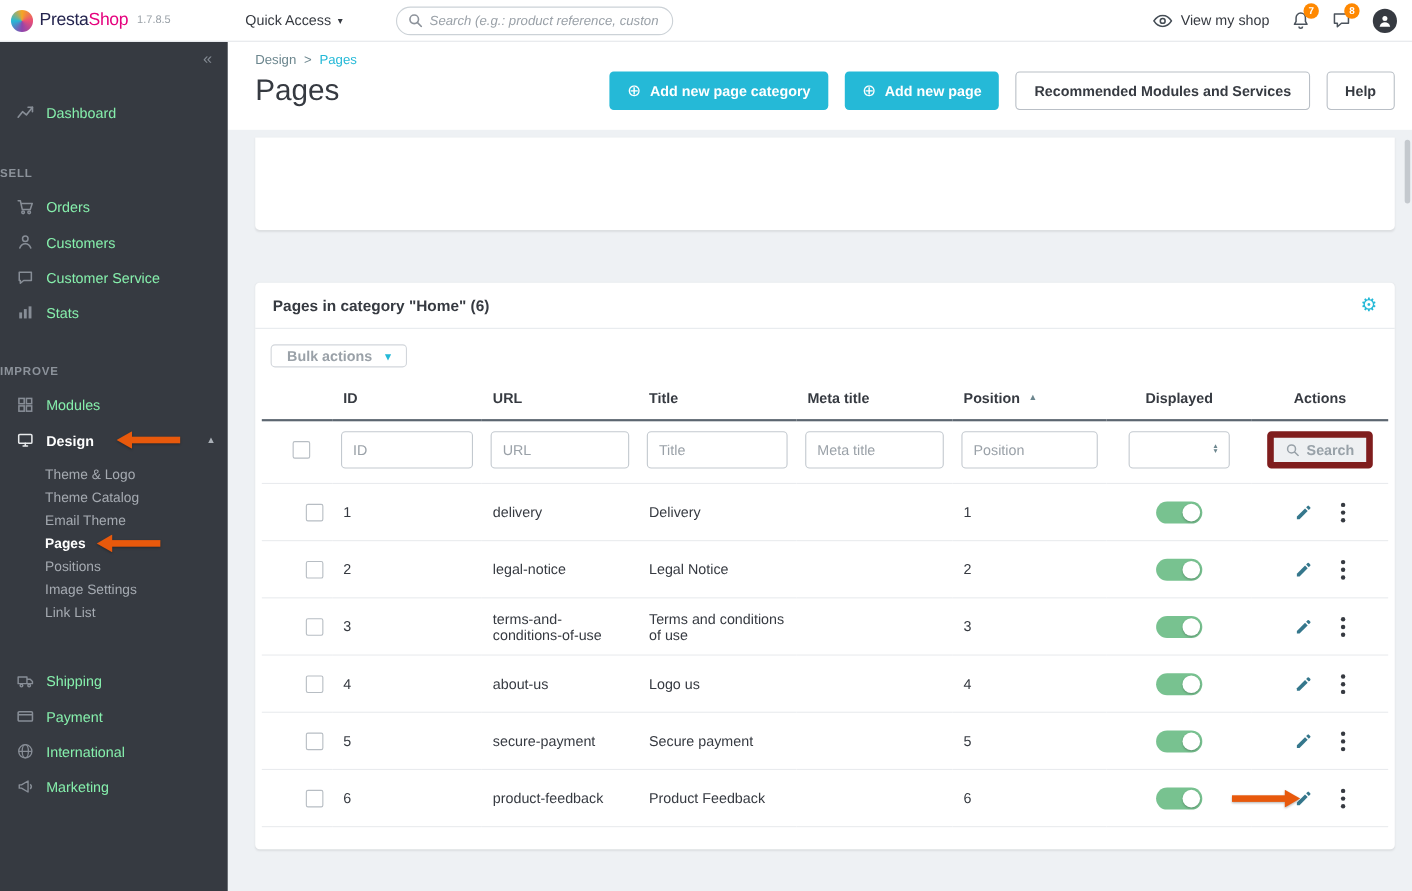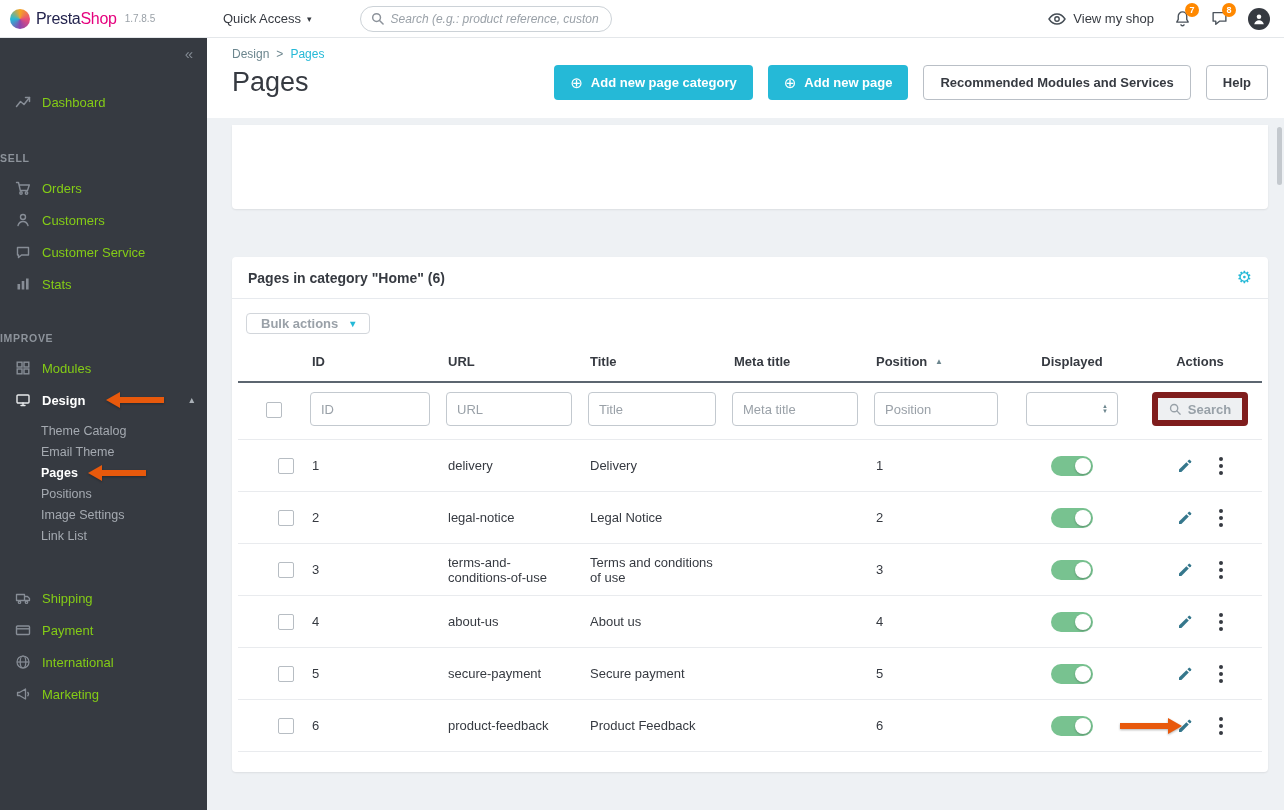--- a/index.html
+++ b/index.html
@@ -31,21 +31,21 @@
            align-items:center; justify-content:center; padding:0 3px; }
   .avatar { width:22px; height:22px; border-radius:50%; background:#363a41; display:flex;
             align-items:center; justify-content:center; cursor:pointer; }
 
   
   .sidebar { position:absolute; top:38px; left:0; width:207px; bottom:0; background:#363a41;
              color:#c6c9ce; z-index:20; overflow:hidden; }
   .collapse-row { height:30px; display:flex; justify-content:flex-end; align-items:center;
                   padding-right:14px; color:#848b94; font-size:15px; cursor:pointer; }
   .menu-item { position:relative; height:32px; display:flex; align-items:center; gap:11px;
-               padding-left:15px; font-size:13px; color:#84cc16; cursor:pointer; white-space:nowrap; }
+               padding-left:15px; font-size:13px; color:#86efac; cursor:pointer; white-space:nowrap; }
   .menu-item .mi { color:#878d96; flex:0 0 auto; display:flex; }
   .menu-item.active { color:#fff; font-weight:700; }
   .menu-item.active .mi { color:#e8eaec; }
   .dashboard-item { margin-top:16px; height:36px; }
   .section-title { margin-top:32px; margin-bottom:8px; font-size:10.5px;
                    font-weight:700; letter-spacing:.7px; color:#8d939b; }
   .submenu { margin:4px 0 36px 0; }
   .sub-item { position:relative; height:21px; display:flex; align-items:center; padding-left:41px;
               font-size:12.5px; color:#a5aab1; cursor:pointer; white-space:nowrap; }
   .sub-item.active { color:#fff; font-weight:700; }
@@ -263,20 +263,23 @@
       <span>Design</span>
       <span class="design-chev">▴</span>
       <svg class="annot annot-design" width="58" height="16" viewBox="0 0 58 16">
           <polygon points="14,0 0,8 14,16" fill="#e8590c"></polygon>
           <rect x="13" y="5" width="45" height="6" fill="#e8590c"></rect>
         </svg>
     </div>
 
     <div class="submenu">
       <div class="sub-item">
+          <span>Theme &amp; Logo</span>
+        </div>
+      <div class="sub-item">
           <span>Theme Catalog</span>
         </div>
       <div class="sub-item">
           <span>Email Theme</span>
         </div>
       <div class="sub-item active">
         <span>Pages</span>
         <svg class="annot annot-pages" width="58" height="16" viewBox="0 0 58 16">
             <polygon points="14,0 0,8 14,16" fill="#e8590c"></polygon>
             <rect x="13" y="5" width="45" height="6" fill="#e8590c"></rect>
@@ -509,21 +512,21 @@
                         </span>
                       </button>
                 </div>
                   </td>
               </tr>
 
               <tr>
                 <td class="cb-cell"><span class="checkbox"></span></td>
                 <td>4</td>
                 <td>about-us</td>
-                <td>About us</td>
+                <td>Logo us</td>
                 <td></td>
                 <td>4</td>
                 <td class="td-c"><span class="switch"><span class="knob"></span></span></td>
                 <td class="actions-cell">
                     <div class="actions-wrap">
                   <button class="icon-btn pencil">
                         <svg width="16" height="16" viewBox="0 0 16 16" fill="currentColor">
                           <path d="M2 11.6V14h2.4l7.4-7.4-2.4-2.4L2 11.6z"></path>
                           <path d="M10.4 3.2l2.4 2.4 1.3-1.3a.85.85 0 0 0 0-1.2l-1.2-1.2a.85.85 0 0 0-1.2 0l-1.3 1.3z"></path>
                         </svg>

